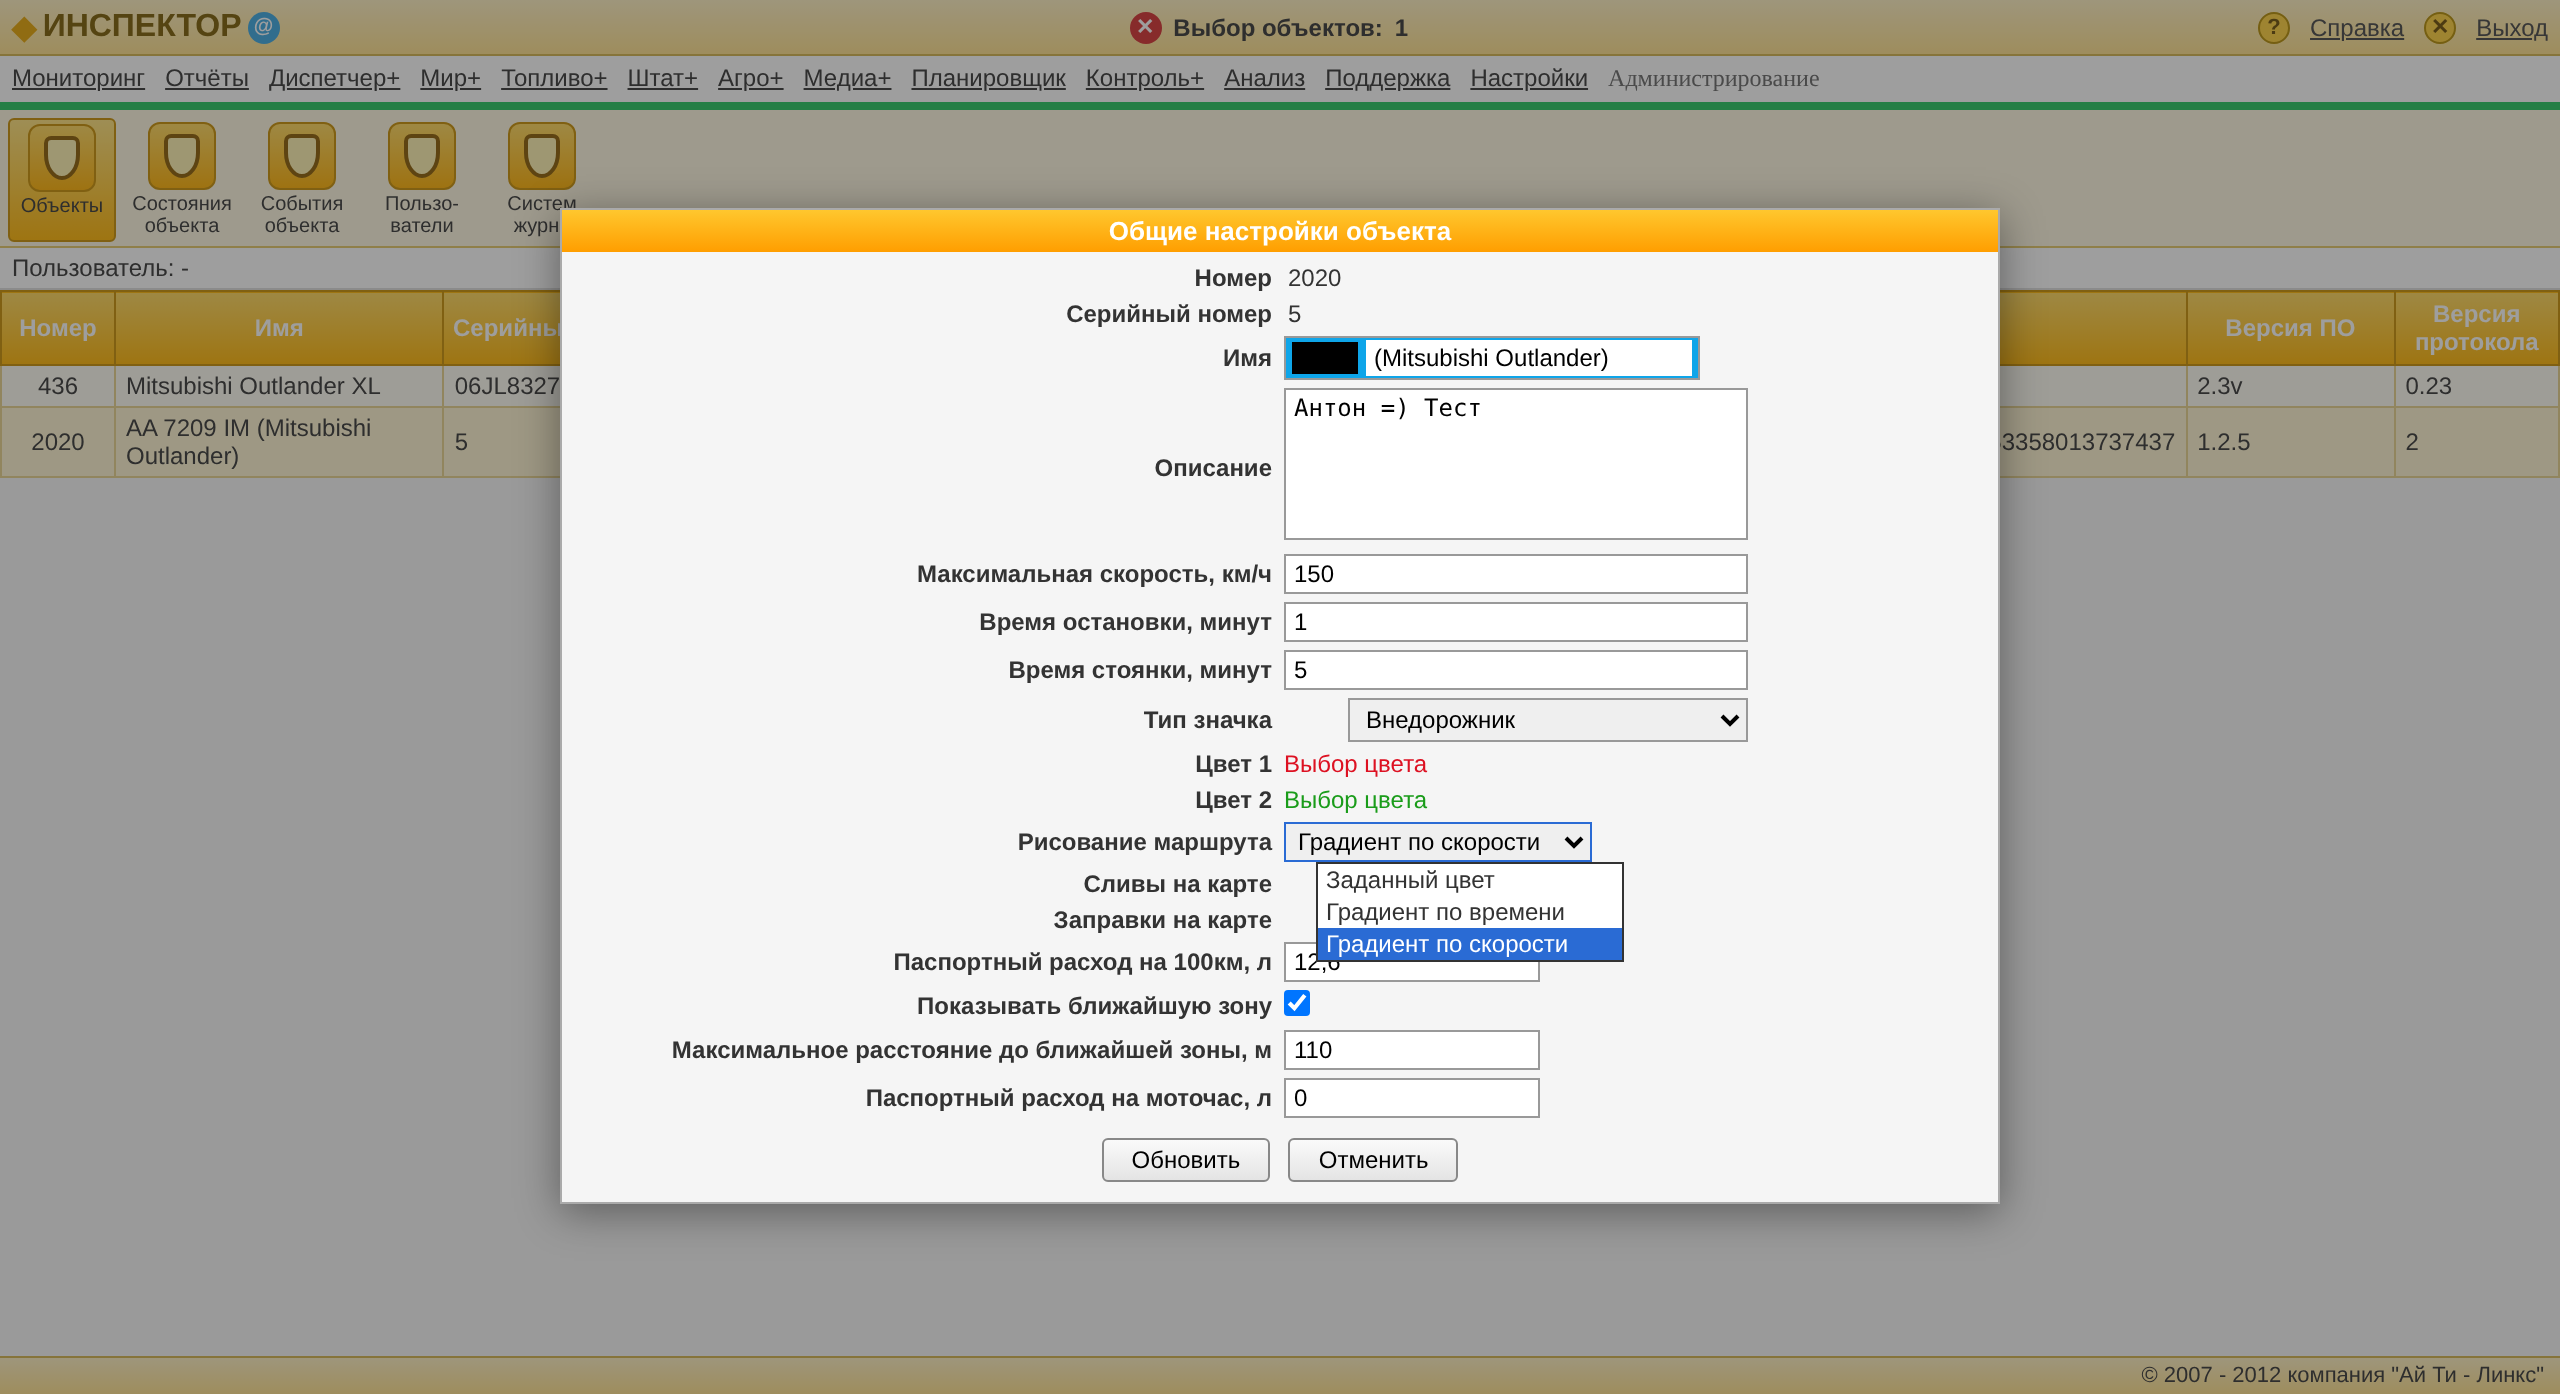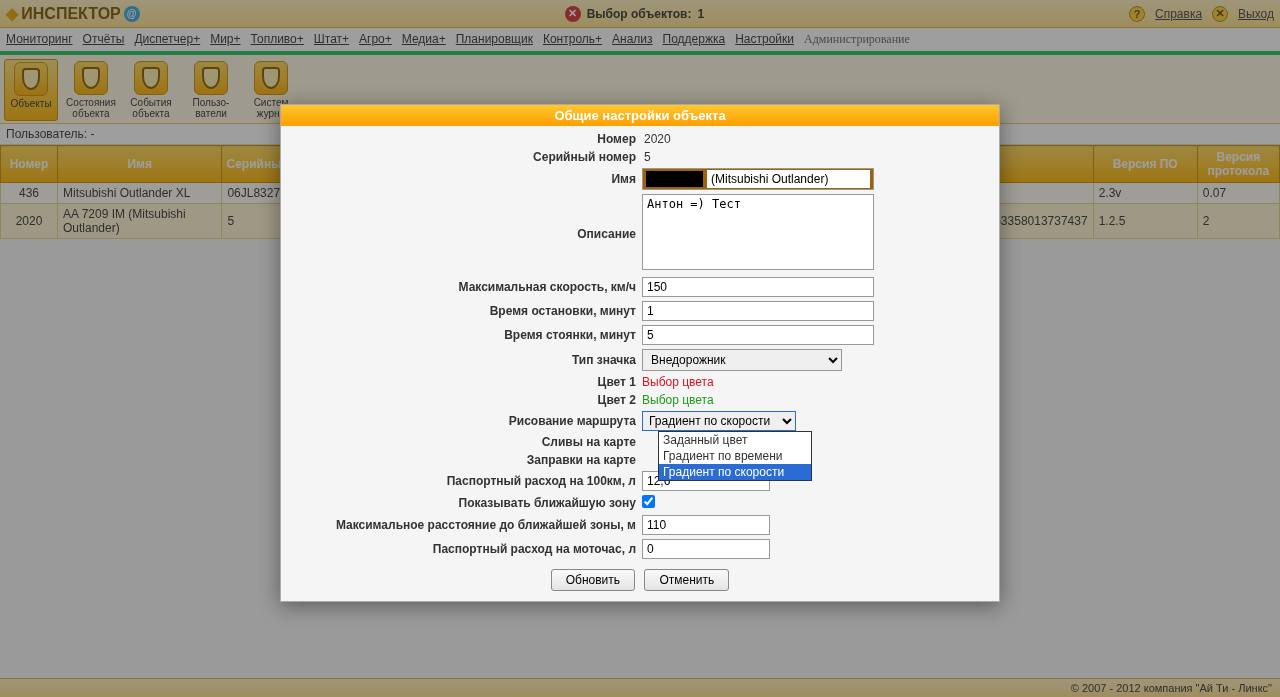--- a/index.html
+++ b/index.html
@@ -40,21 +40,21 @@
 .dialog { width: 720px; margin-top: 104px; background: #f5f5f5; border: 1px solid #aaa; box-shadow: 0 4px 20px rgba(0,0,0,0.4); }
 .dlg-title { background: linear-gradient(#ffc72e, #ff9e00); color: #fff; font-weight: bold; text-align: center; padding: 3px; font-size: 13px; }
 .form { padding: 6px 10px 10px; }
 .row { display: flex; align-items: center; margin-bottom: 4px; gap: 6px; }
 .row label { flex: 0 0 345px; text-align: right; font-weight: bold; font-size: 12px; }
 .row .val { flex: 1; }
 .row .txt { font-size: 12px; padding-left: 2px; }
 .row input[type=text], .row textarea, .row select.wide { width: 232px; border: 1px solid #999; padding: 2px 4px; font-size: 12px; font-family: inherit; }
 .row input.short { width: 128px; }
 .row textarea { width: 232px; height: 76px; resize: none; font-family: monospace; }
-.row select.wide { width: 200px; }
+.row select.wide { width: 200px; margin-left: 32px; }
 .row select.med { width: 154px; border: 1px solid #2a6bd4; padding: 1px 2px; font-size: 12px; }
 .link-red { color: #d12; cursor: pointer; }
 .link-green { color: #1a9c1a; cursor: pointer; }
 .btnrow { text-align: center; margin-top: 10px; }
 .btn { background: linear-gradient(#fafafa, #e4e4e4); border: 1px solid #888; border-radius: 3px; padding: 3px 14px; font-size: 12px; cursor: pointer; margin: 0 3px; }
 
 
 .dd-wrap { position: relative; display: inline-block; }
 .dd-list { position: absolute; top: 20px; left: 16px; width: 154px; border: 1px solid #333; background: #fff; z-index: 10; }
 .dd-item { padding: 1px 4px; font-size: 12px; cursor: pointer; }
@@ -166,21 +166,21 @@
   <tbody>
     <tr>
       <td style="text-align:center">436</td>
       <td>Mitsubishi Outlander XL</td>
       <td>06JL8327</td>
       <td></td>
         <td></td>
         <td></td>
         <td></td>
       <td>2.3v</td>
-      <td>0.07</td>
+      <td>0.23</td>
     </tr>
     <tr class="alt">
       <td style="text-align:center">2020</td>
       <td>AA 7209 IM (Mitsubishi Outlander)</td>
       <td>5</td>
       <td></td>
         <td></td>
         <td></td>
       <td style="text-align:right">500,353358013737437</td>
       <td>1.2.5</td>
@@ -202,21 +202,21 @@
         </div>
 
       <div class="row">
           <label>Серийный номер</label>
         <div class="val txt">5</div>
         </div>
 
       <div class="row">
           <label>Имя</label>
         <div class="val">
-          <span style="display:inline-flex;align-items:center;border:1px solid #999;padding:1px 3px;width:232px;background:#a16207;">
+          <span style="display:inline-flex;align-items:center;border:1px solid #999;padding:1px 3px;width:208px;background:#0ea5e9;">
             <span class="blackbox"></span>
             <input type="text" style="border: none; flex: 1 1 0%; margin-left: 4px; font-size: 12px;" value="(Mitsubishi Outlander)">
           </span>
         </div>
         </div>
 
       <div class="row">
           <label>Описание</label>
         <div class="val"><textarea style="">Антон =) Тест</textarea></div>
         </div>

